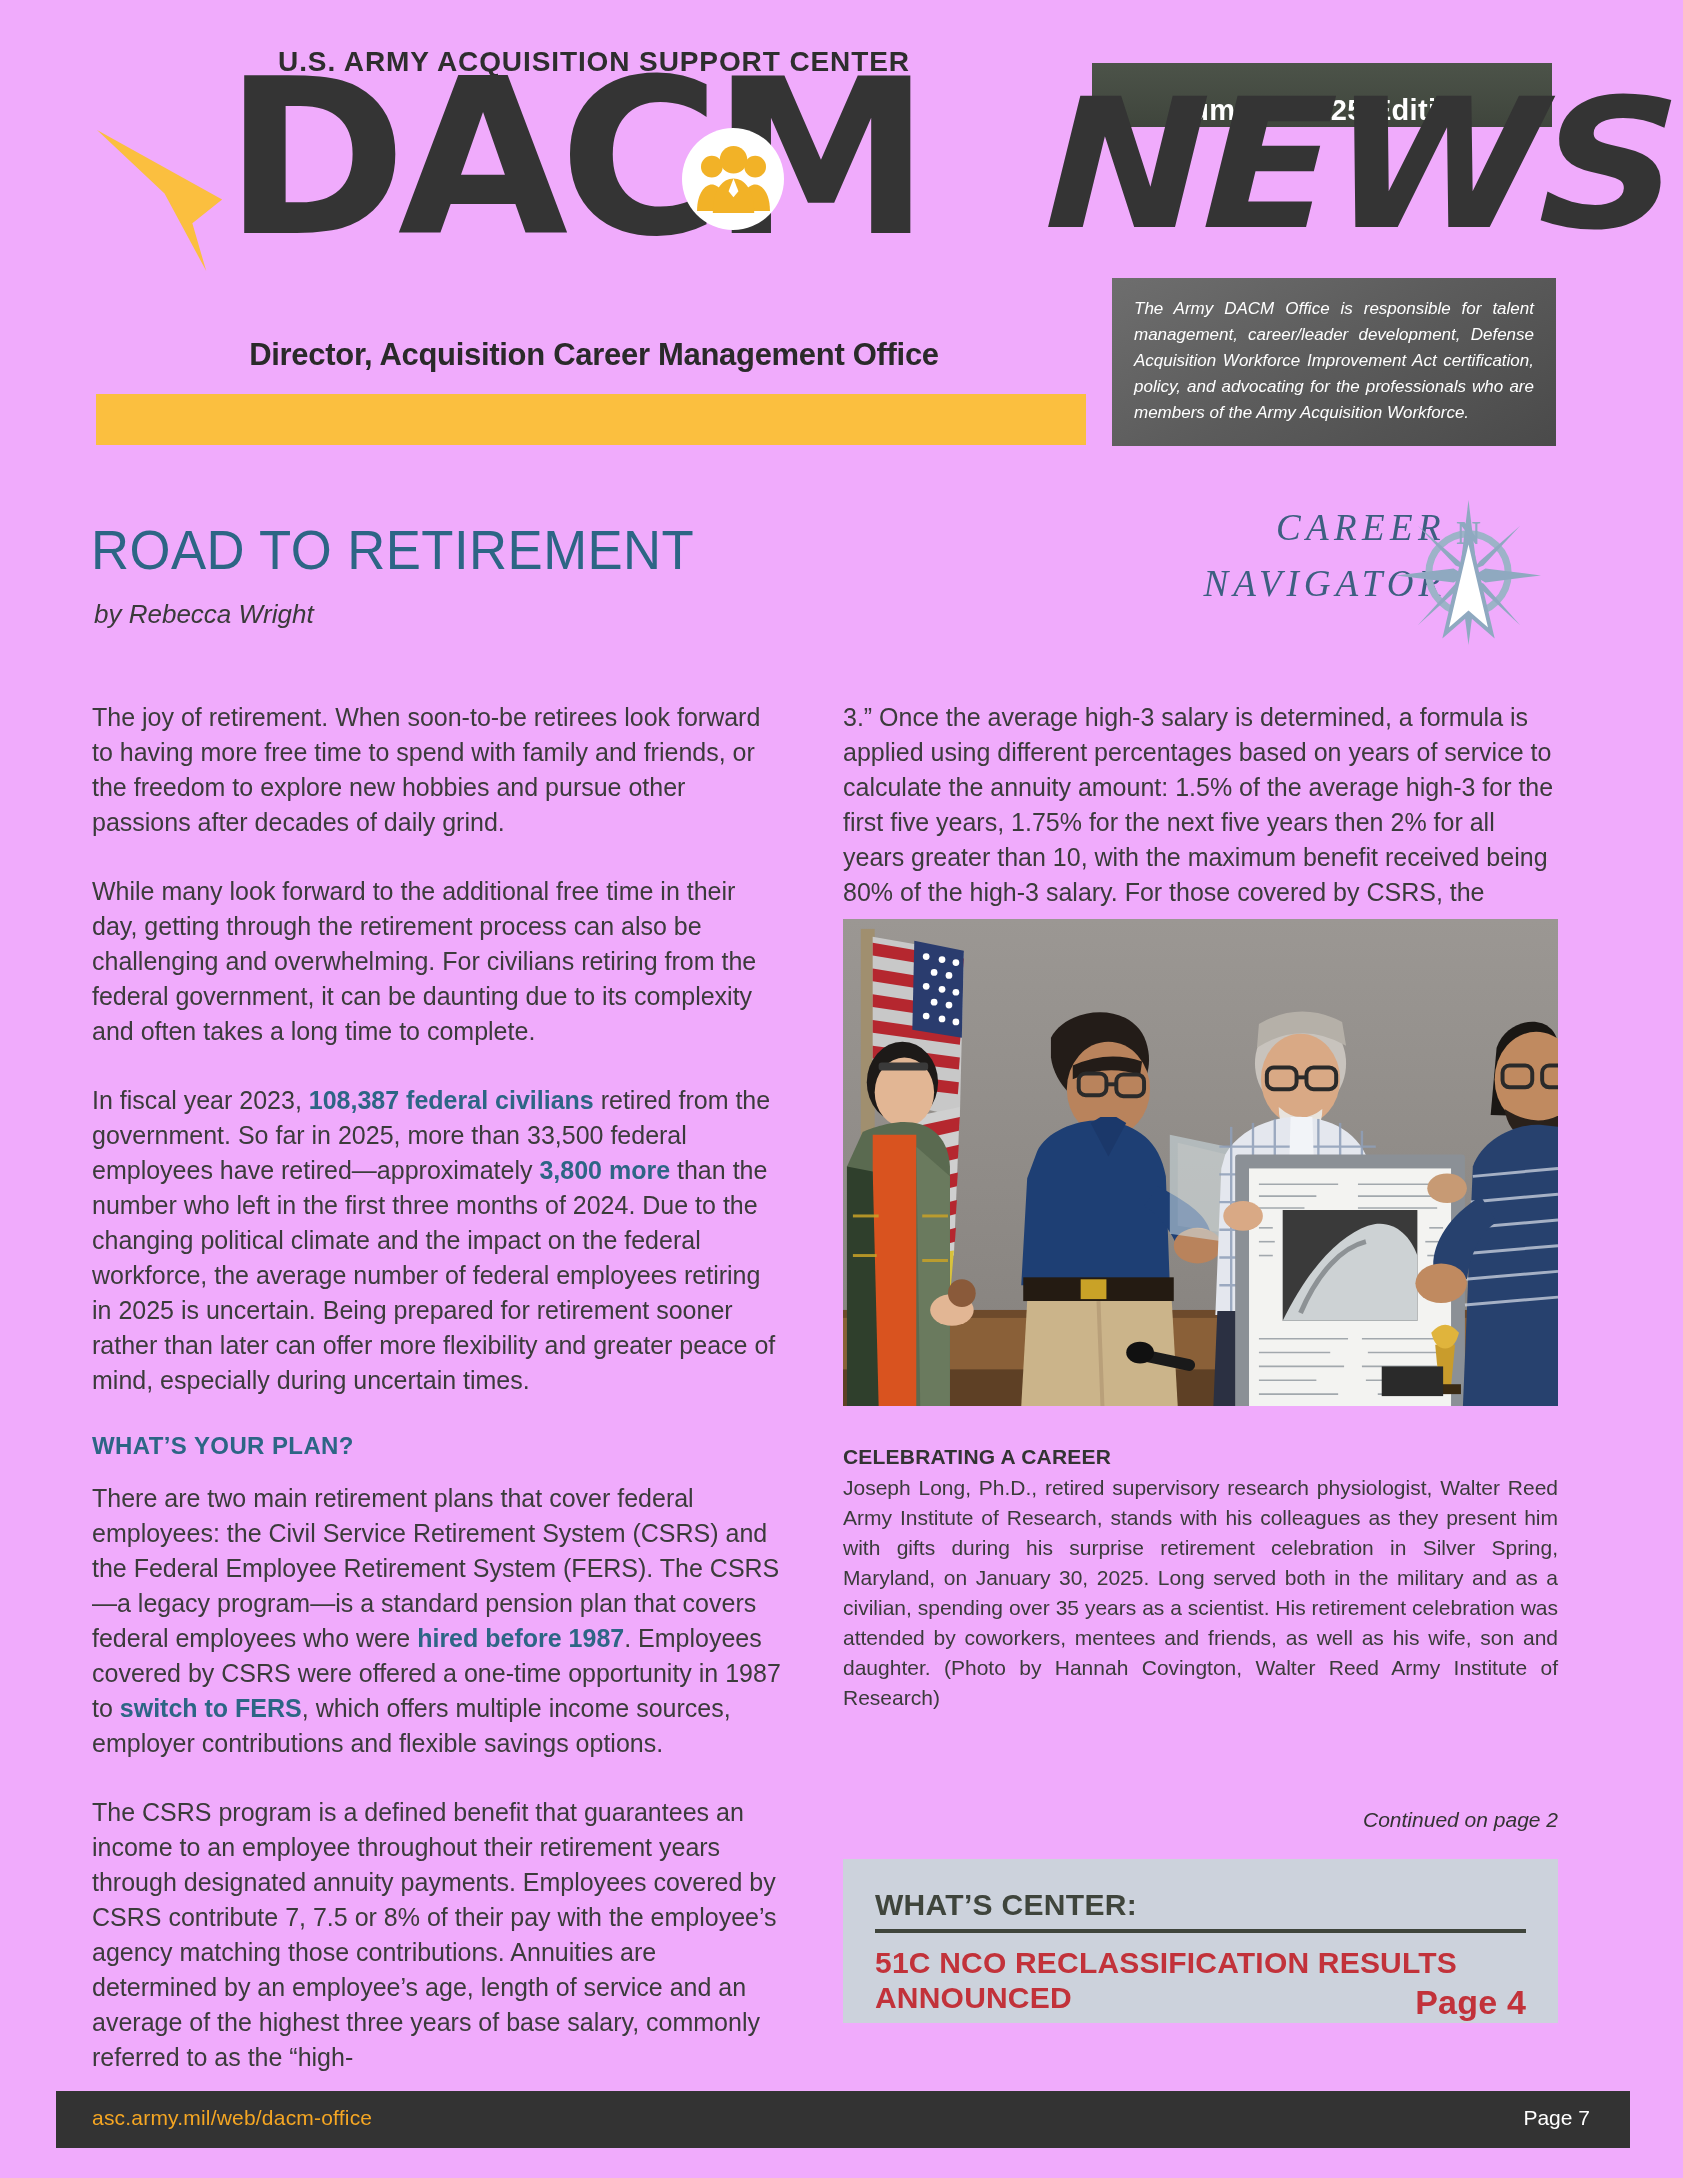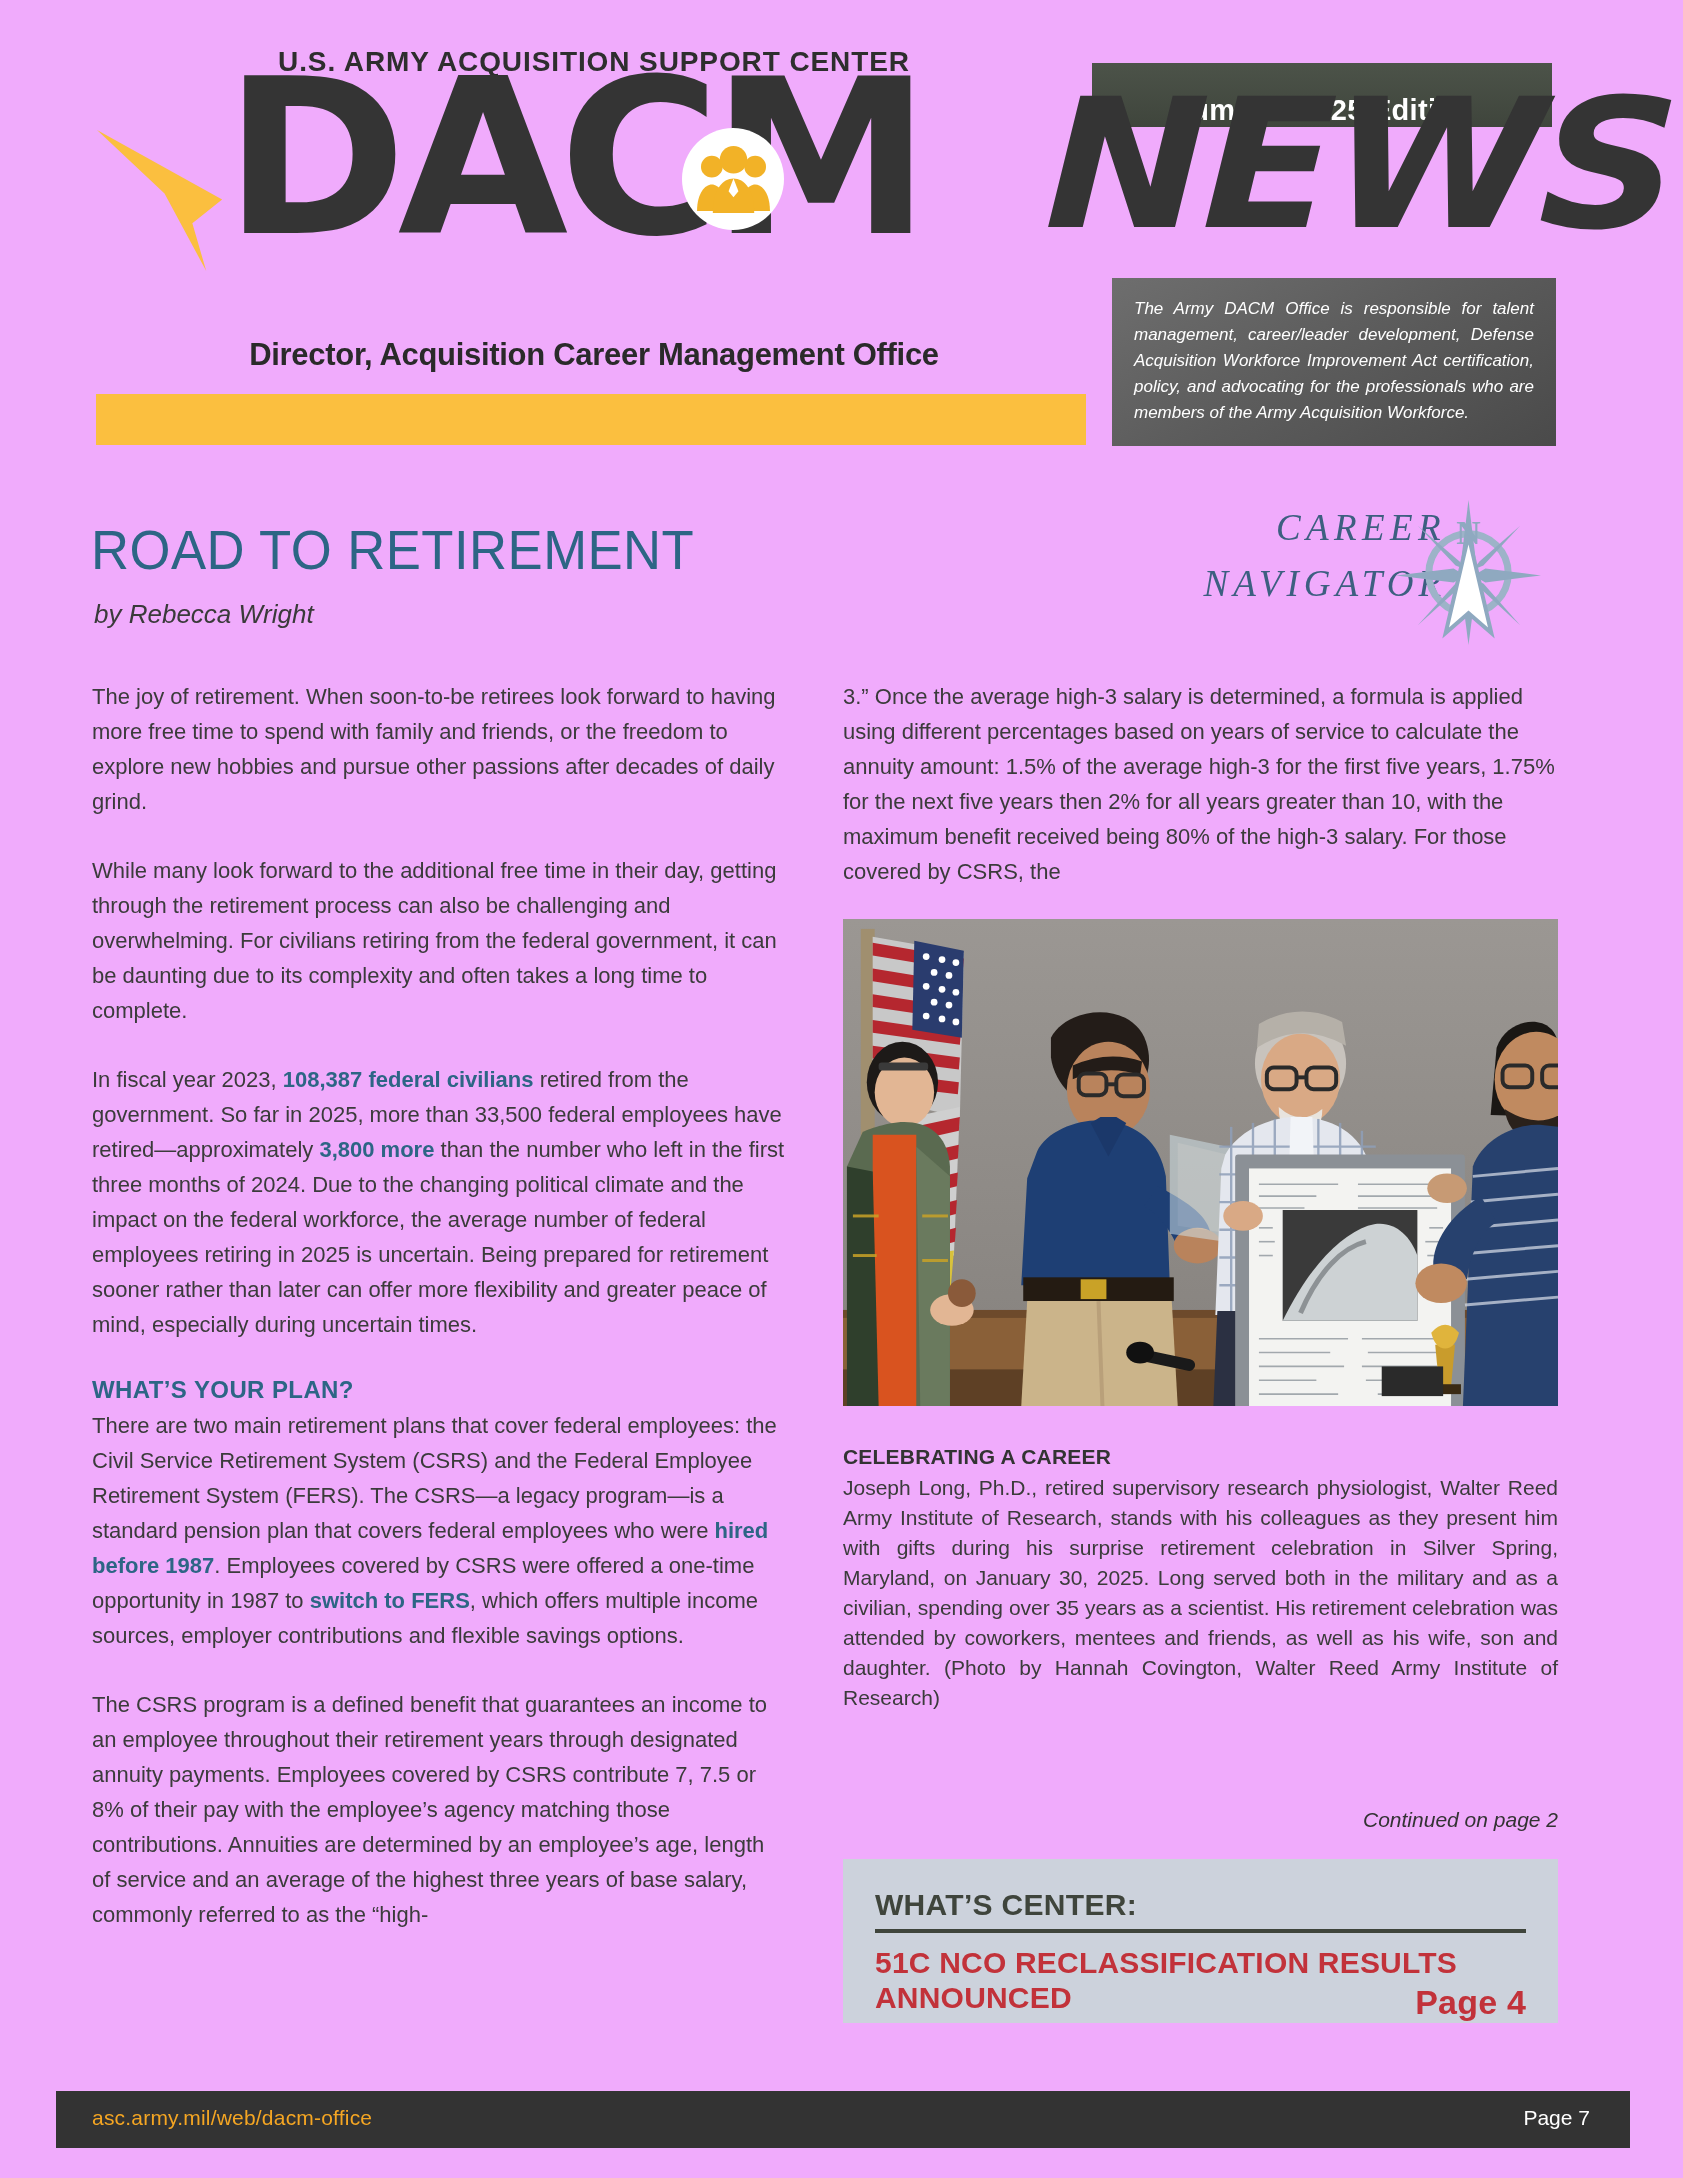--- a/index.html
+++ b/index.html
@@ -173,25 +173,26 @@
     position: absolute;
     left: 92px; top: 679px;
     width: 693px;
   }
   .col-right {
     position: absolute;
     left: 843px; top: 679px;
     width: 715px;
   }
   p.body {
-    font-size: 22px;
+    font-size: 25px;
     line-height: 35px;
     color: #3b3b3b;
     margin-bottom: 34px;
     font-family: "Liberation Sans", sans-serif;
+    margin-top: 21px;
   }
   p.body:last-child { margin-bottom: 0; }
   .hl { color: #2d6585; font-weight: 700; }
   .subhead {
     font-size: 24px;
     font-weight: 700;
     letter-spacing: 0.4px;
     color: #2d6585;
     margin-bottom: 4px;
     font-family: "Liberation Sans", sans-serif;

